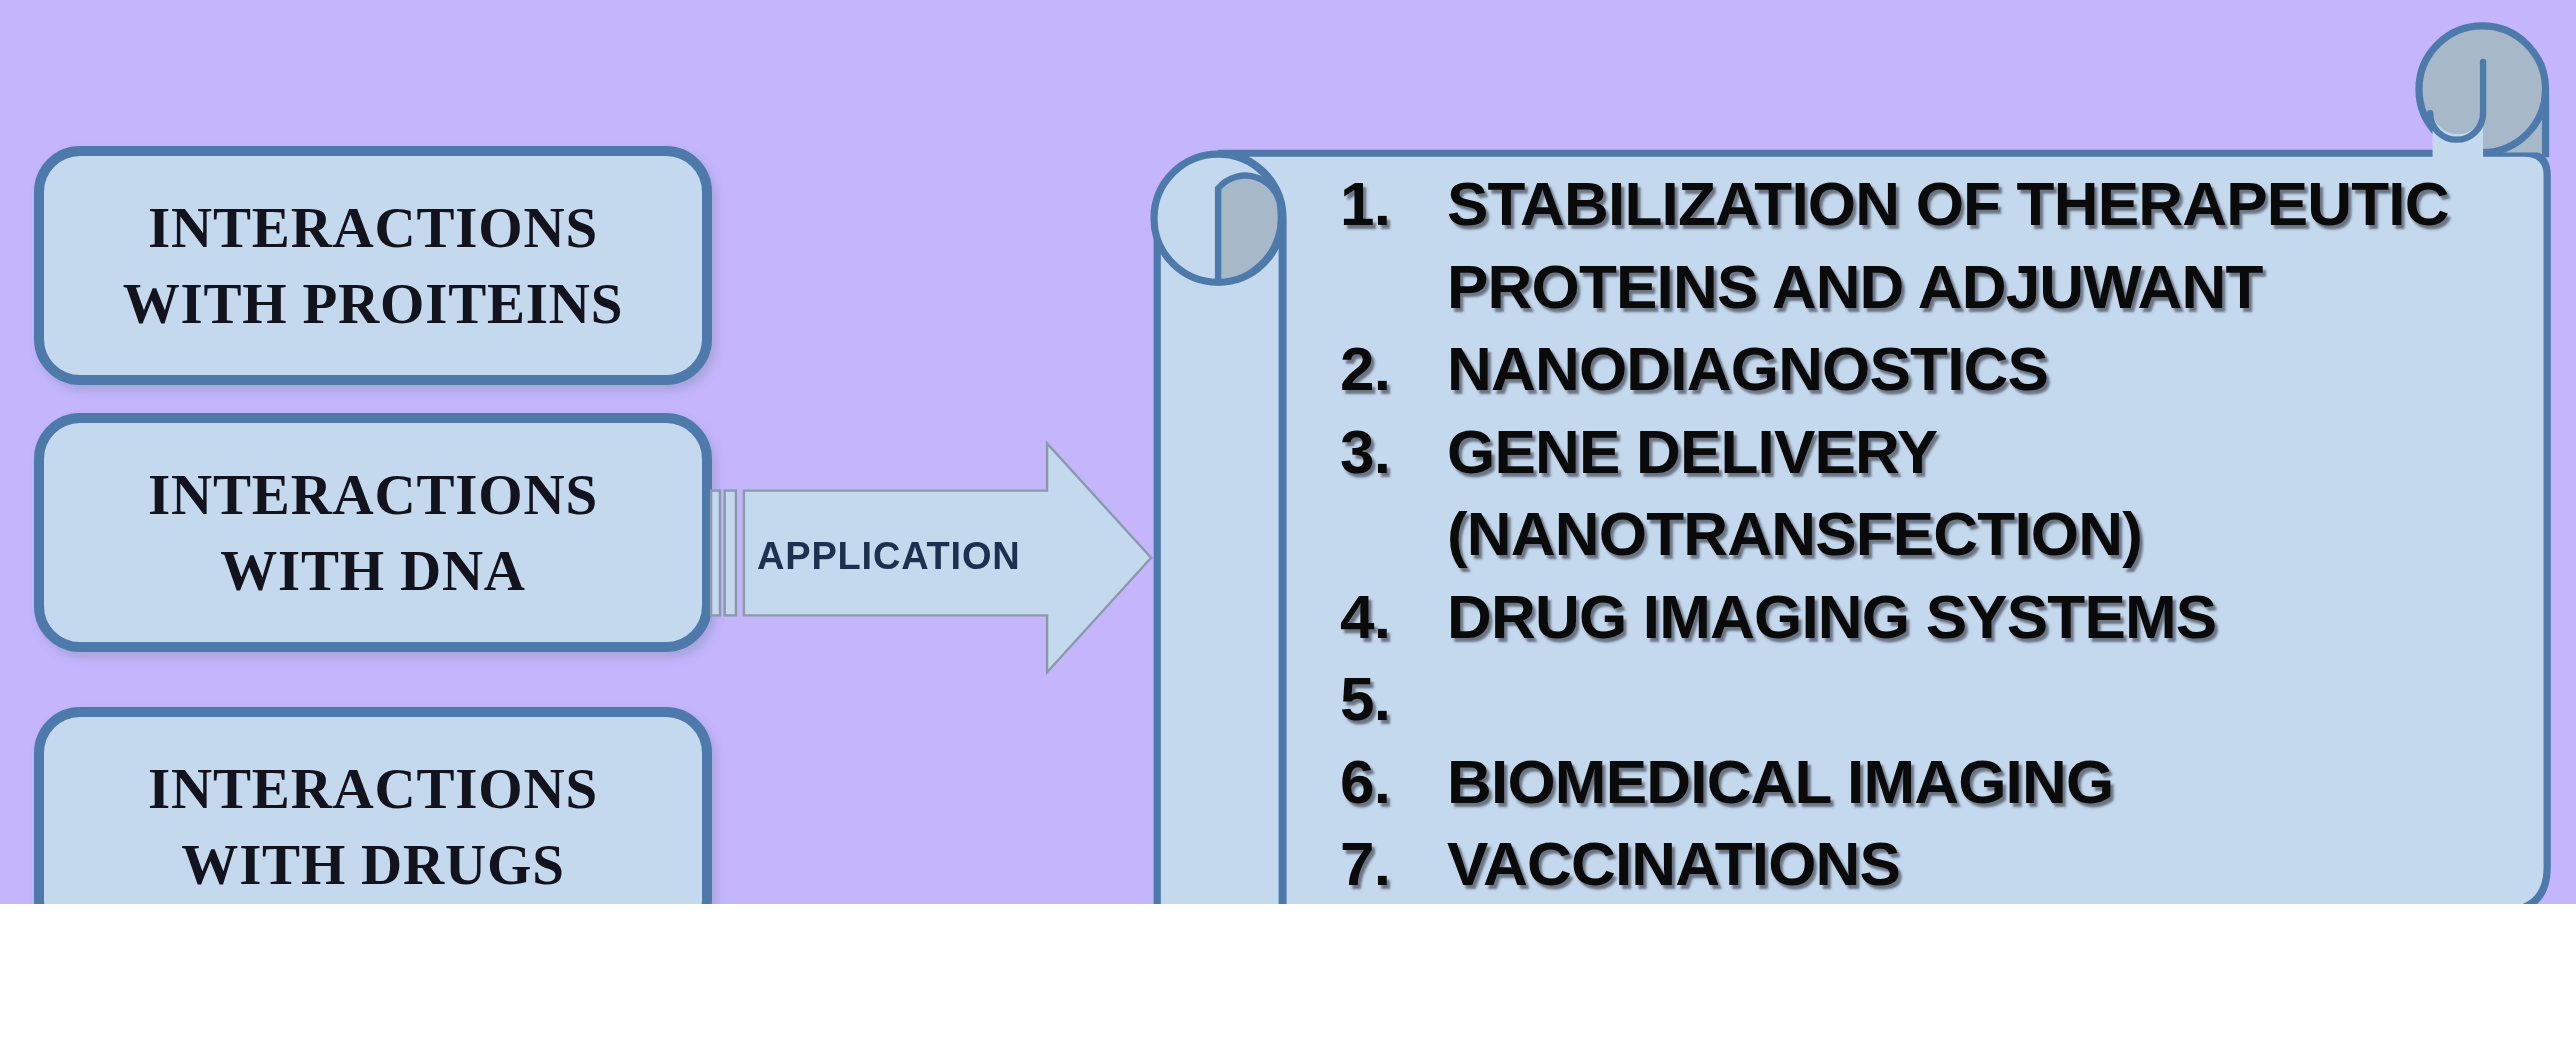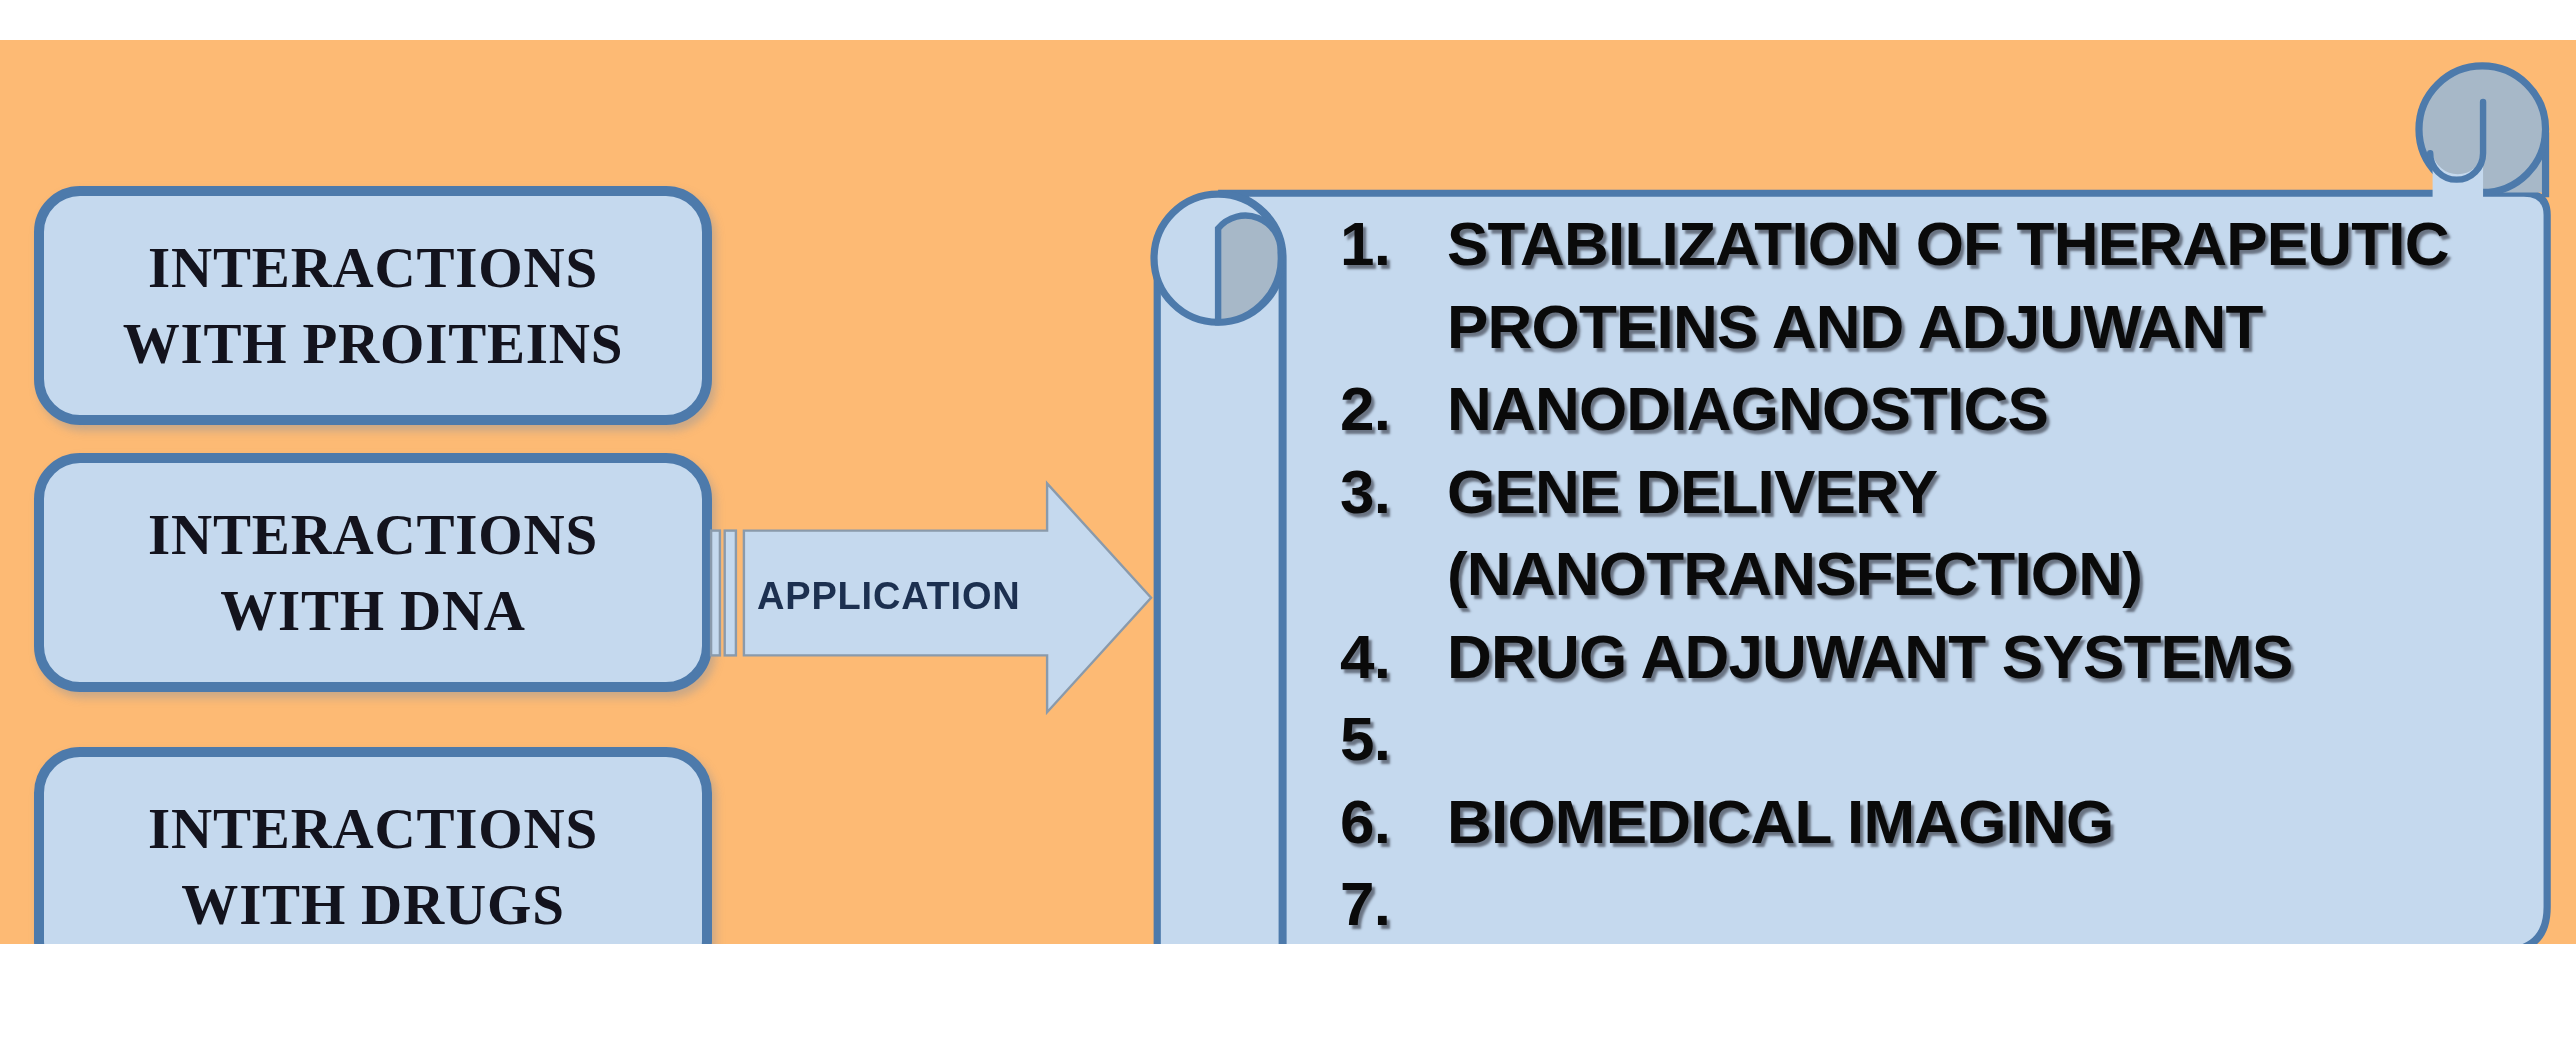--- a/index.html
+++ b/index.html
@@ -1,23 +1,22 @@
 <!DOCTYPE html>
 <html style="font-size:13px"><head>
 <meta charset="utf-8">
 <style>
   html, body { margin: 0; padding: 0; }
   .page {
     position: relative;
     width: 2576px;
     height: 904px;
-    background: #fdba74;
+    background: #c4b5fd;
     overflow: hidden;
     font-family: "Liberation Sans", sans-serif;
-    margin-top: 40px;
   }
 
   
   .box {
     position: absolute;
     left: 34px;
     width: 678px;
     height: 239px;
     box-sizing: border-box;
     background: #c5d9ee;
@@ -163,27 +162,28 @@
   <div class="row" id="row3">
     <span class="num">3.</span>
     <span class="txt">GENE DELIVERY</span>
   </div>
   <div class="row" id="row4">
     <span class="num"></span>
     <span class="txt">(NANOTRANSFECTION)</span>
   </div>
   <div class="row" id="row5">
     <span class="num">4.</span>
-    <span class="txt">DRUG ADJUWANT SYSTEMS</span>
+    <span class="txt">DRUG IMAGING SYSTEMS</span>
   </div>
   <div class="row" id="row6">
     <span class="num">5.</span>
   </div>
   <div class="row" id="row7">
     <span class="num">6.</span>
     <span class="txt">BIOMEDICAL IMAGING</span>
   </div>
   <div class="row" id="row8">
     <span class="num">7.</span>
+    <span class="txt">VACCINATIONS</span>
   </div>
 
 </div>
 
 
 </body></html>

